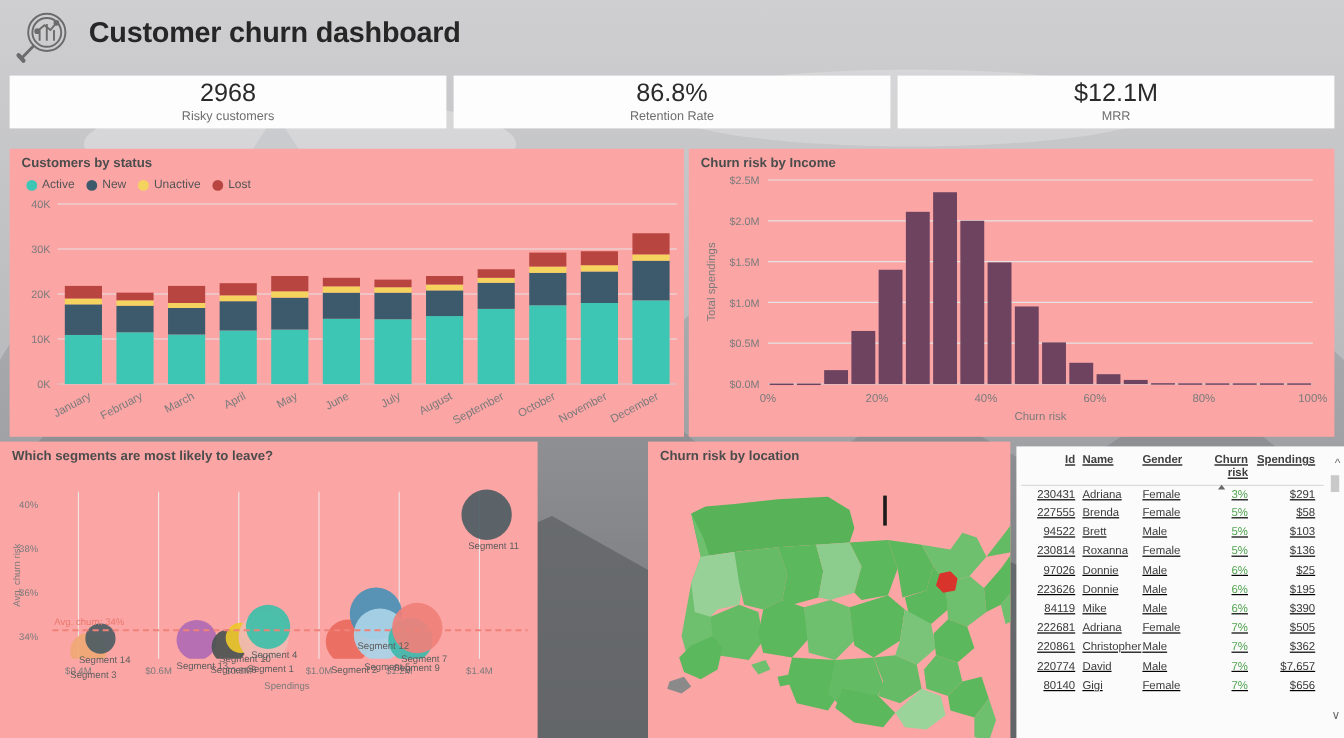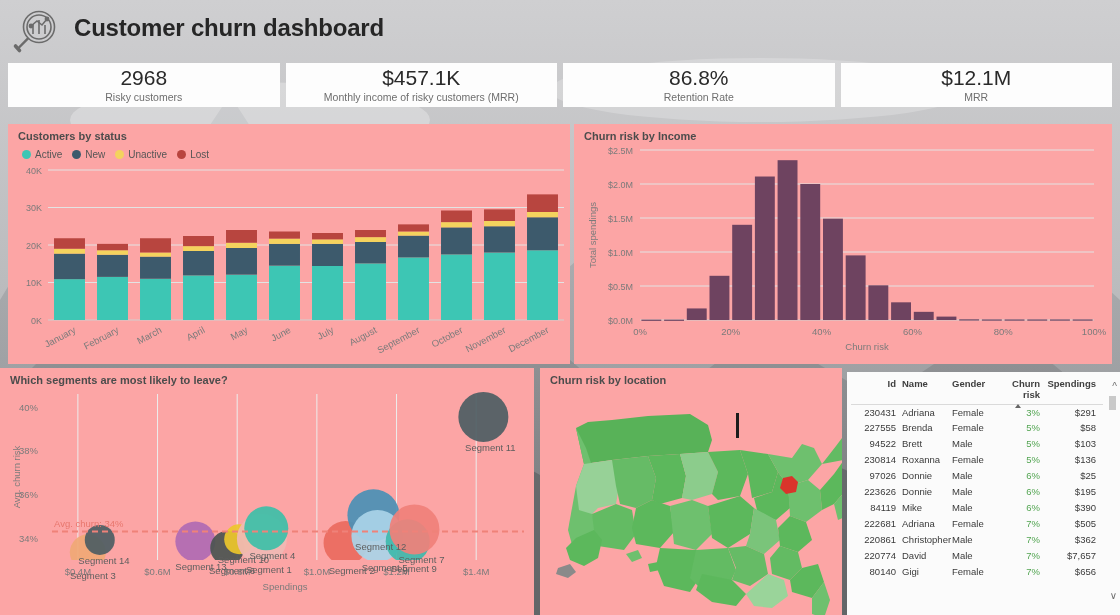--- a/index.html
+++ b/index.html
@@ -35,37 +35,37 @@
   
   .panel { position: absolute; background: #fca5a5; }
   .panel-title {
     position: absolute; left: 10px; top: 6px;
     font-size: 11px; font-weight: bold; color: #4c4c4c;
   }
 
   
   #panel-status   { left: 8px;   top: 124px; width: 562px; height: 240px; }
   #panel-income   { left: 574px; top: 124px; width: 538px; height: 240px; }
-  #panel-segments { left: 0px;   top: 368px; width: 534px; height: 247px; }
+  #panel-segments { left: 0px;   top: 368px; width: 448px; height: 247px; }
   #panel-map      { left: 540px; top: 368px; width: 302px; height: 247px; text-align: right; }
   #panel-table    { left: 847px; top: 372px; width: 273px; height: 243px; background:#fbfbfb; }
 
   
   .legend { position: absolute; left: 14px; top: 25px; display: flex; gap: 10px; align-items: center; }
   .legend-item { display: flex; align-items: center; gap: 4px; }
   .legend-dot { width: 9px; height: 9px; border-radius: 50%; display: block; }
   .legend-label { font-size: 10px; color: #555; }
 
   
   .chart-svg { position: absolute; left: 0; top: 0; width: 100%; height: 100%; }
   .axis-text { font-family: "Liberation Sans", sans-serif; fill: #7b7b7b; }
   .grid-line { stroke: #e3e3e3; stroke-width: 1; }
 
   
-  .tbl { position: absolute; left: 4px; top: 2px; width: 252px; }
+  .tbl { position: absolute; left: 4px; top: 2px; width: 252px; text-decoration: underline; }
   .tbl-head { display: flex; border-bottom: 1px solid #dadada; padding-bottom: 3px; }
   .th {
     font-size: 9.5px; font-weight: bold; color: #3f3f3f; text-align: right;
     padding: 4px 3px 1px 3px; position: relative;
   }
   .th.left { text-align: left; }
   .c-id    { width: 48px; }
   .c-name  { width: 50px; }
   .c-gen   { width: 44px; }
   .c-risk  { width: 50px; }
@@ -138,24 +138,20 @@
         <circle cx="37" cy="11" r="1.6" fill="#6b6b6b"></circle>
       </g>
     </svg>
     <div class="page-title">Customer churn dashboard</div>
   </div>
 
   <div class="kpi-row">
     <div class="kpi-card">
       <div class="kpi-value">2968</div>
       <div class="kpi-label">Risky customers</div>
-    </div>
-    <div class="kpi-card">
-      <div class="kpi-value">$457.1K</div>
-      <div class="kpi-label">Monthly income of risky customers (MRR)</div>
     </div>
     <div class="kpi-card">
       <div class="kpi-value">86.8%</div>
       <div class="kpi-label">Retention Rate</div>
     </div>
     <div class="kpi-card">
       <div class="kpi-value">$12.1M</div>
       <div class="kpi-label">MRR</div>
     </div>
   </div>

